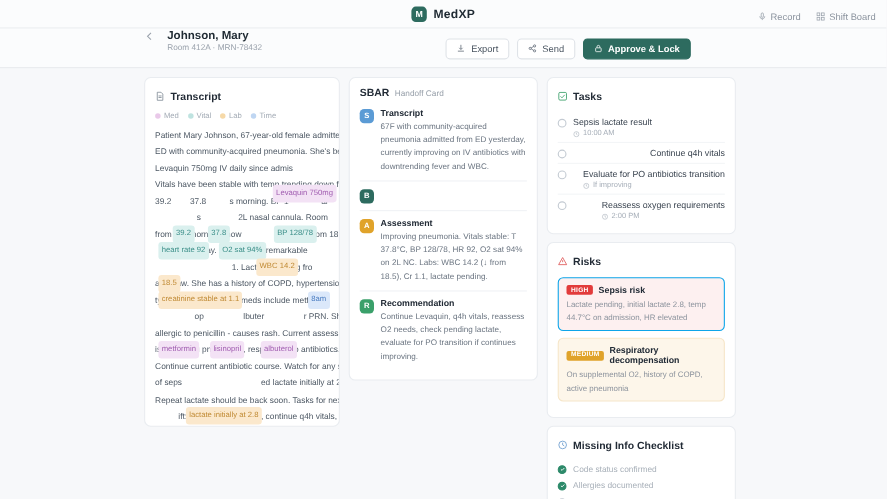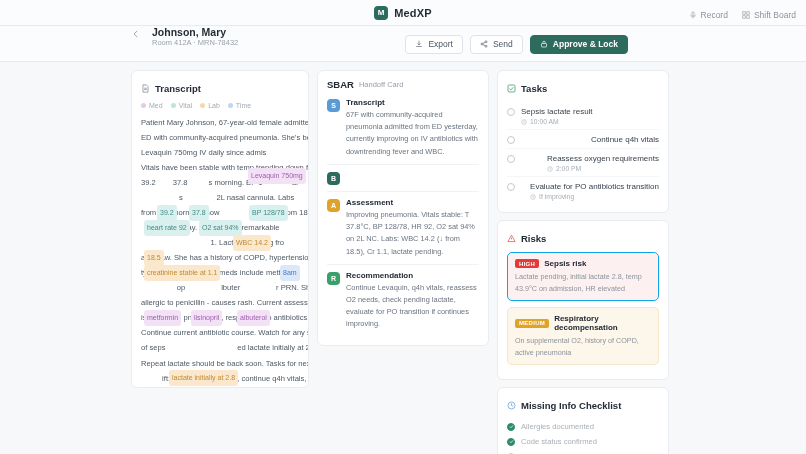--- a/index.html
+++ b/index.html
@@ -272,21 +272,21 @@
           <span class="dot" style="background:#bfd6f2"></span>
           <span>Time</span>
         </div>
       </div>
       <div class="t-body" id="transcript-body">
           <div style="white-space: pre;">Patient Mary Johnson, 67-year-old female admitted from</div>
           <div style="white-space: pre;">ED with community-acquired pneumonia. She's been on</div>
           <div style="white-space: pre;">Levaquin 750mg IV daily since admis</div>
           <div style="white-space: pre;">Vitals have been stable with temp trending down from</div>
           <div style="white-space: pre;">39.2        37.8          s morning. BP 1              ar</div>
-          <div style="white-space: pre;">                  s                2L nasal cannula. Labs</div>
+          <div style="white-space: pre;">                  s                2L nasal cannula. Room</div>
           <div style="white-space: pre;">from this morning show                2, down from 18</div>
           <div style="white-space: pre;">            esterday. BMP was unremarkable</div>
           <div style="white-space: pre;">                                 1. Lactate pending fro</div>
           <div style="white-space: pre;">am draw. She has a history of COPD, hypertension, and</div>
           <div style="white-space: pre;">type 2 diabetes. Home meds include metform</div>
           <div style="white-space: pre;">                 op                 lbuter                 r PRN. She's</div>
           <div style="white-space: pre;">allergic to penicillin - causes rash. Current assessment</div>
           <div style="white-space: pre;">is improving pneumonia, responding to antibiotics.</div>
           <div style="white-space: pre;">Continue current antibiotic course. Watch for any signs</div>
           <div style="white-space: pre;">of seps                                  ed lactate initially at 2.8.</div>
@@ -374,40 +374,40 @@
           </div>
           <div class="task">
             <div class="circ"></div>
             <div>
               <div class="task-title">Continue q4h vitals</div>
             </div>
           </div>
           <div class="task">
             <div class="circ"></div>
             <div>
+              <div class="task-title">Evaluate for PO antibiotics transition</div>
+              <div class="task-time">
+                <svg width="6" height="6" viewBox="0 0 16 16" fill="none" stroke="#b0b7c0" stroke-width="1.6">
+                  <circle cx="8" cy="8" r="6.2"></circle>
+                  <path d="M8 4.3V8l2.4 1.5"></path>
+                </svg>
+                <span>If improving</span>
+              </div>
+            </div>
+          </div>
+          <div class="task">
+            <div class="circ"></div>
+            <div>
               <div class="task-title">Reassess oxygen requirements</div>
               <div class="task-time">
                 <svg width="6" height="6" viewBox="0 0 16 16" fill="none" stroke="#b0b7c0" stroke-width="1.6">
                   <circle cx="8" cy="8" r="6.2"></circle>
                   <path d="M8 4.3V8l2.4 1.5"></path>
                 </svg>
                 <span>2:00 PM</span>
-              </div>
-            </div>
-          </div>
-          <div class="task">
-            <div class="circ"></div>
-            <div>
-              <div class="task-title">Evaluate for PO antibiotics transition</div>
-              <div class="task-time">
-                <svg width="6" height="6" viewBox="0 0 16 16" fill="none" stroke="#b0b7c0" stroke-width="1.6">
-                  <circle cx="8" cy="8" r="6.2"></circle>
-                  <path d="M8 4.3V8l2.4 1.5"></path>
-                </svg>
-                <span>If improving</span>
               </div>
             </div>
           </div>
         </div>
     </div>
 
     <div class="card" style="margin-bottom:7px">
       <div class="card-head">
         <span>
           <svg width="9" height="9" viewBox="0 0 16 16" fill="none" stroke="#e05c5c" stroke-width="1.4">
@@ -416,21 +416,21 @@
           </svg>
         </span>
         <span class="card-title">Risks</span>
       </div>
       <div id="risks-list">
           <div class="risk risk-hi">
             <div class="risk-head">
               <span class="sev sev-hi">HIGH</span>
               <span class="risk-title">Sepsis risk</span>
             </div>
-            <div class="risk-text">Lactate pending, initial lactate 2.8, temp 43.9°C on admission, HR elevated</div>
+            <div class="risk-text">Lactate pending, initial lactate 2.8, temp 44.7°C on admission, HR elevated</div>
           </div>
           <div class="risk risk-med">
             <div class="risk-head">
               <span class="sev sev-med">MEDIUM</span>
               <span class="risk-title">Respiratory decompensation</span>
             </div>
             <div class="risk-text">On supplemental O2, history of COPD, active pneumonia</div>
           </div>
         </div>
     </div>
@@ -445,29 +445,29 @@
         </span>
         <span class="card-title">Missing Info Checklist</span>
       </div>
       <div id="checklist-list">
           <div class="chk">
             <div class="chk-box chk-done">
               <svg width="5" height="5" viewBox="0 0 16 16" fill="none" stroke="#fff" stroke-width="2.6">
                 <path d="M3 8.4l3.2 3.2L13 4.6"></path>
               </svg>
             </div>
-            <div class="chk-label muted">Allergies documented</div>
+            <div class="chk-label muted">Code status confirmed</div>
           </div>
           <div class="chk">
             <div class="chk-box chk-done">
               <svg width="5" height="5" viewBox="0 0 16 16" fill="none" stroke="#fff" stroke-width="2.6">
                 <path d="M3 8.4l3.2 3.2L13 4.6"></path>
               </svg>
             </div>
-            <div class="chk-label muted">Code status confirmed</div>
+            <div class="chk-label muted">Allergies documented</div>
           </div>
           <div class="chk">
             <div class="chk-box"></div>
             <div class="chk-label">Lines/drains/wounds</div>
           </div>
         </div>
     </div>
   </div>
 </div>
 

